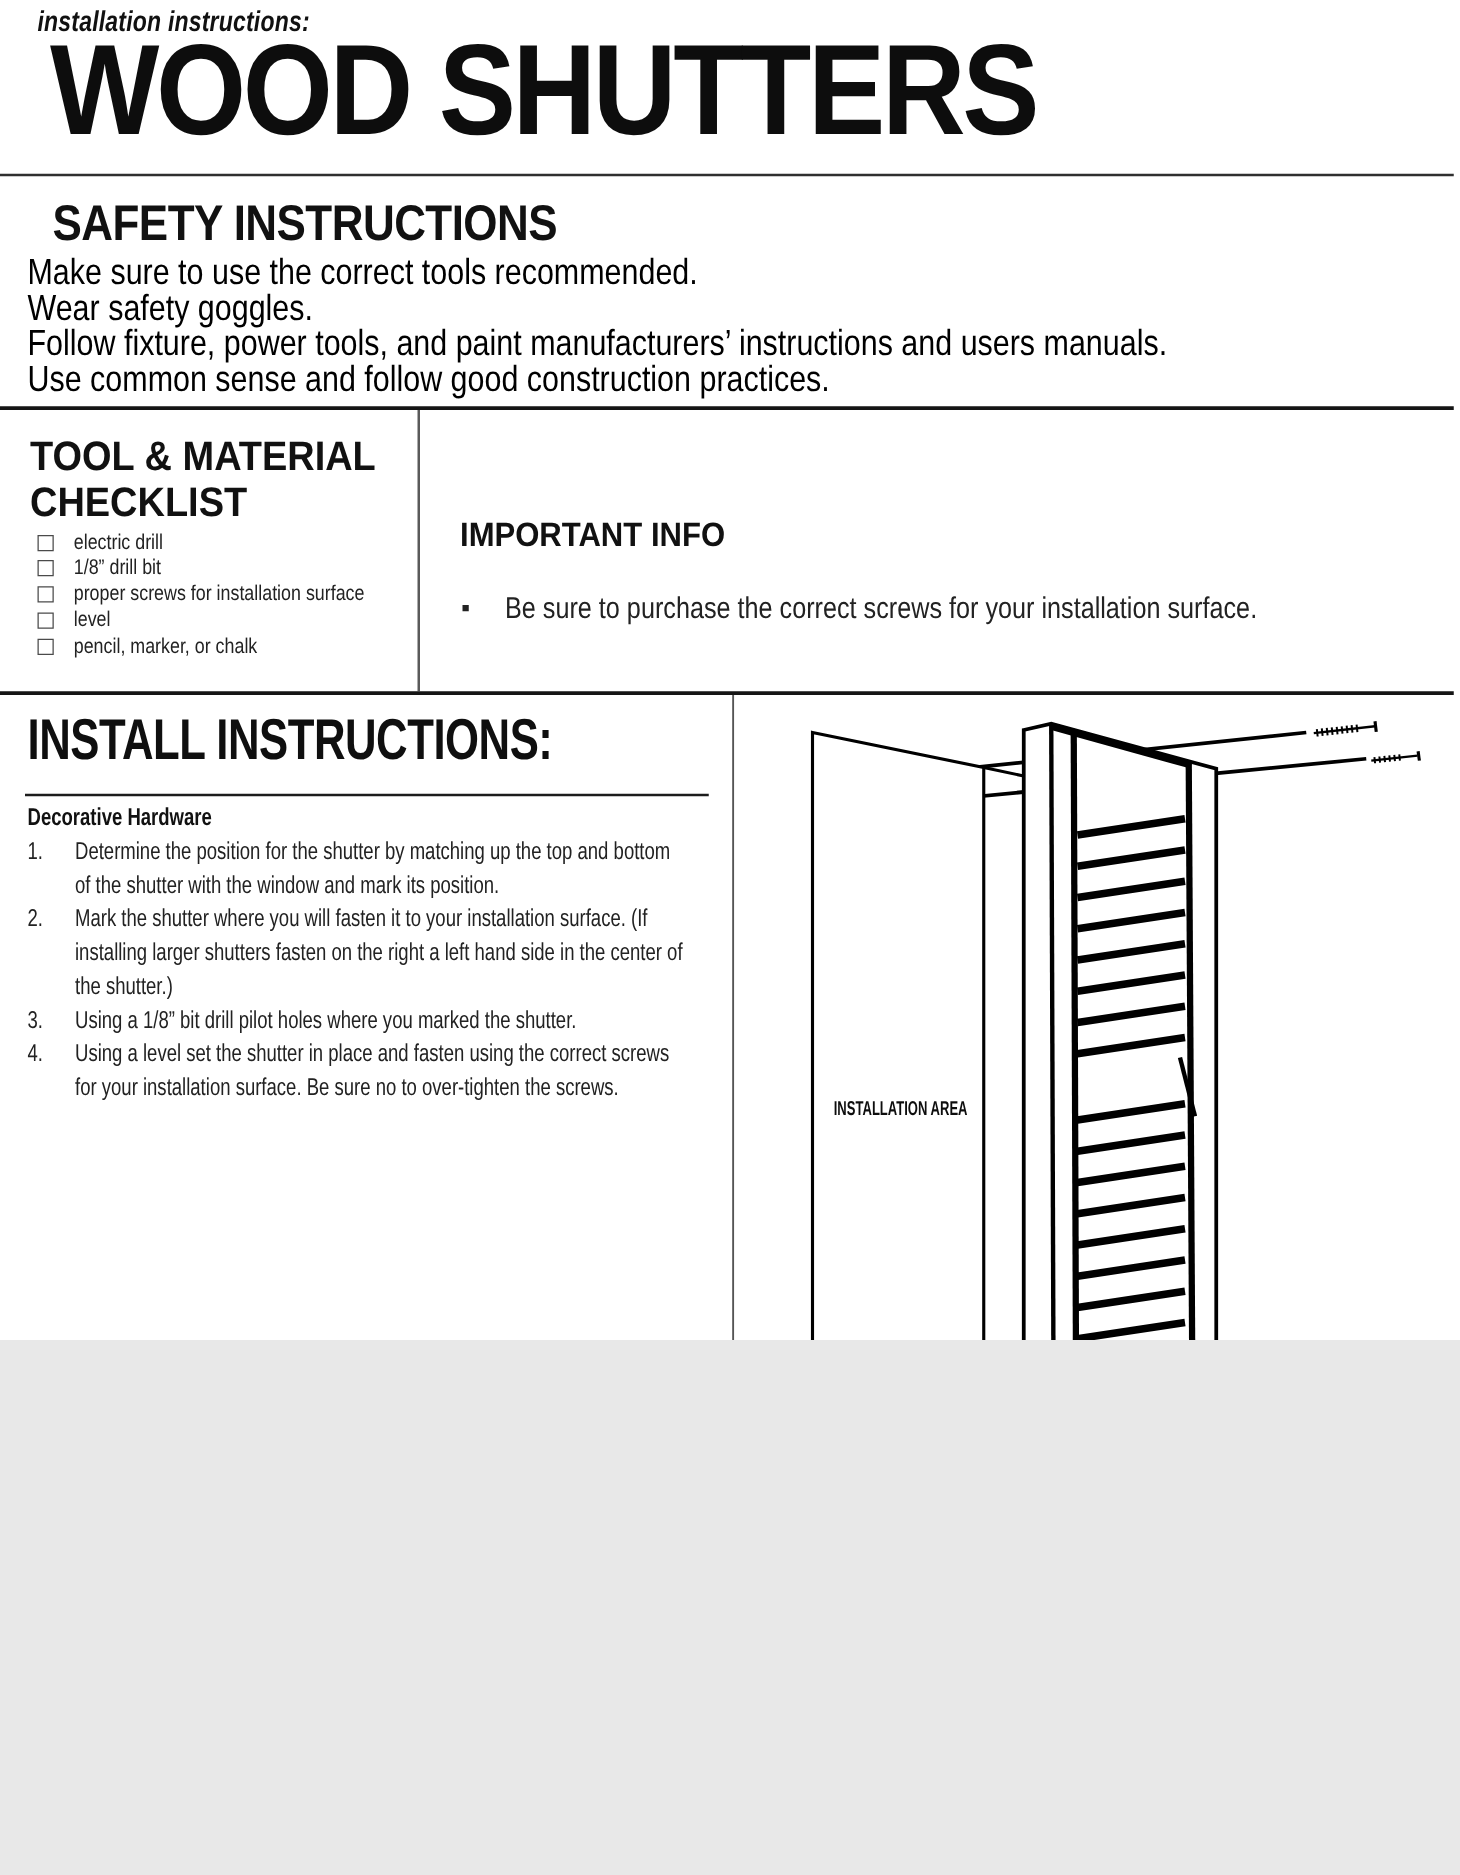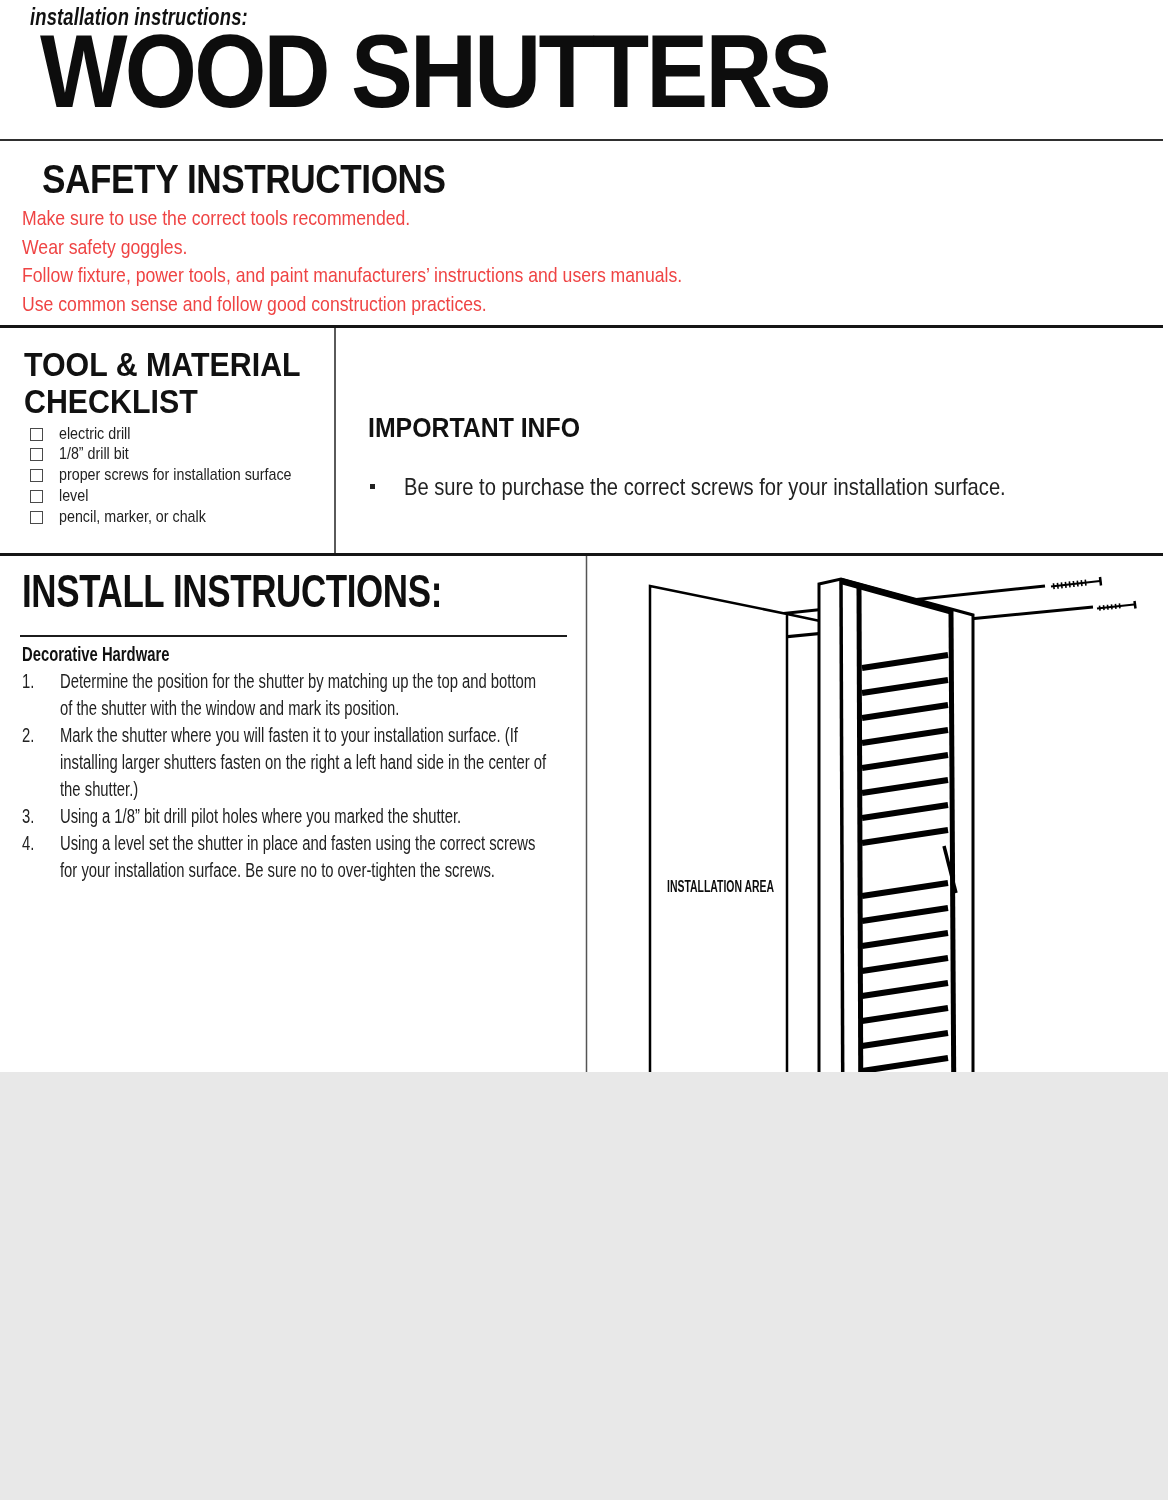--- a/index.html
+++ b/index.html
@@ -7,21 +7,21 @@
     position:relative; width:1168px; height:1072px; background:#ffffff;
     font-family:"Liberation Sans", sans-serif; color:#1b1b1b; overflow:hidden;
     margin:0 auto;
   }
   .abs{position:absolute;}
   .cond{display:inline-block; transform-origin:left top; white-space:nowrap;}
   .rule{position:absolute; left:0; background:#1c1c1c;}
   .eyebrow{font-size:23px; font-style:italic; font-weight:700; transform:scaleX(0.80); letter-spacing:0.2px; color:#111;}
   .big-title{font-size:103px; font-weight:800; line-height:1.0; transform:scaleX(0.90); letter-spacing:-3px; color:#0d0d0d;}
   .h-safety{font-size:40px; font-weight:800; transform:scaleX(0.88); letter-spacing:-0.5px; color:#111;}
-  .body-lines{font-size:21px; line-height:28.5px; color:#ef4444;}
+  .body-lines{font-size:29px; line-height:28.5px; color:#000000;}
   .body-lines .ln{white-space:nowrap; transform:scaleX(0.84); transform-origin:left top;}
   .h-tools{font-size:33px; font-weight:800; line-height:37px; transform:scaleX(0.92); transform-origin:left top; color:#111;}
   .check-row{position:absolute; left:30px; display:flex; align-items:center;}
   .checkbox{width:11px; height:11px; border:1.6px solid #4a4a4a; background:#fff; flex:0 0 auto;}
   .check-label{margin-left:16px; font-size:17px; color:#222; transform:scaleX(0.84); transform-origin:left center; white-space:nowrap;}
   .h-important{font-size:27px; font-weight:800; transform:scaleX(0.92); color:#111;}
   .bullet-row{position:absolute; left:370px; display:flex; align-items:flex-start;}
   .bullet-dot{width:5px; height:5px; background:#222; margin-top:11px; flex:0 0 auto;}
   .bullet-text{margin-left:29px; font-size:24px; color:#222; transform:scaleX(0.84); transform-origin:left top; white-space:nowrap;}
   .h-install{font-size:46px; font-weight:800; transform:scaleX(0.76); letter-spacing:-0.5px; color:#0f0f0f;}

